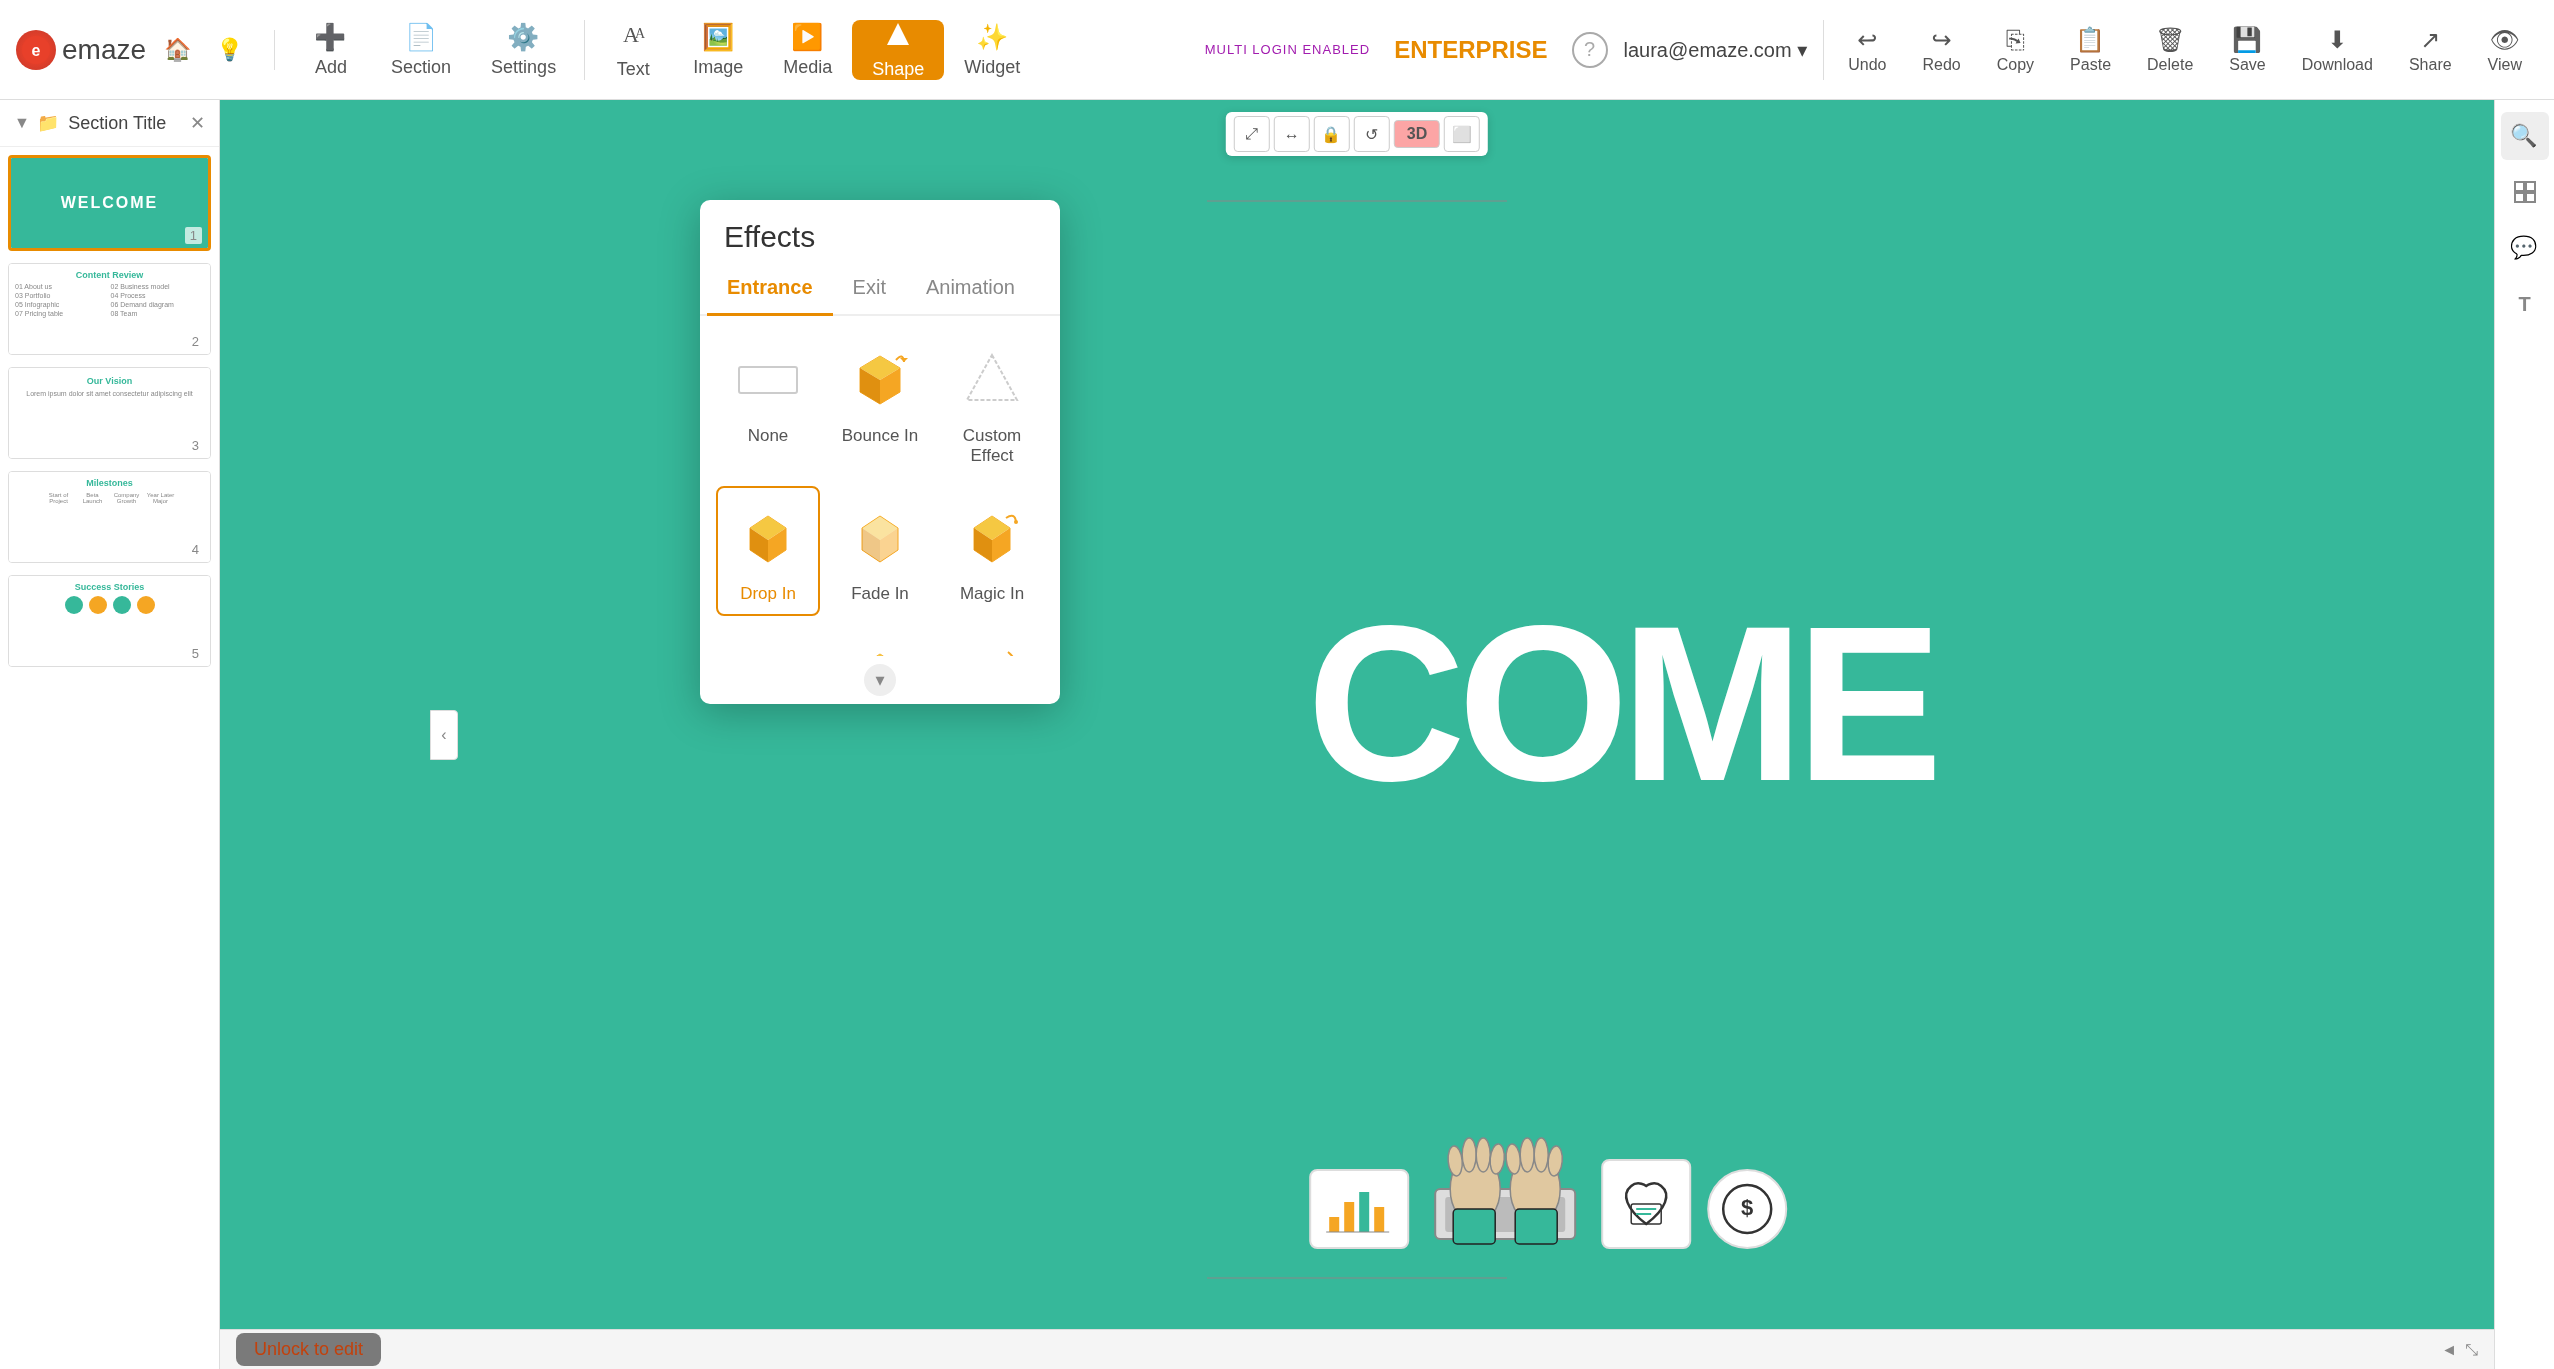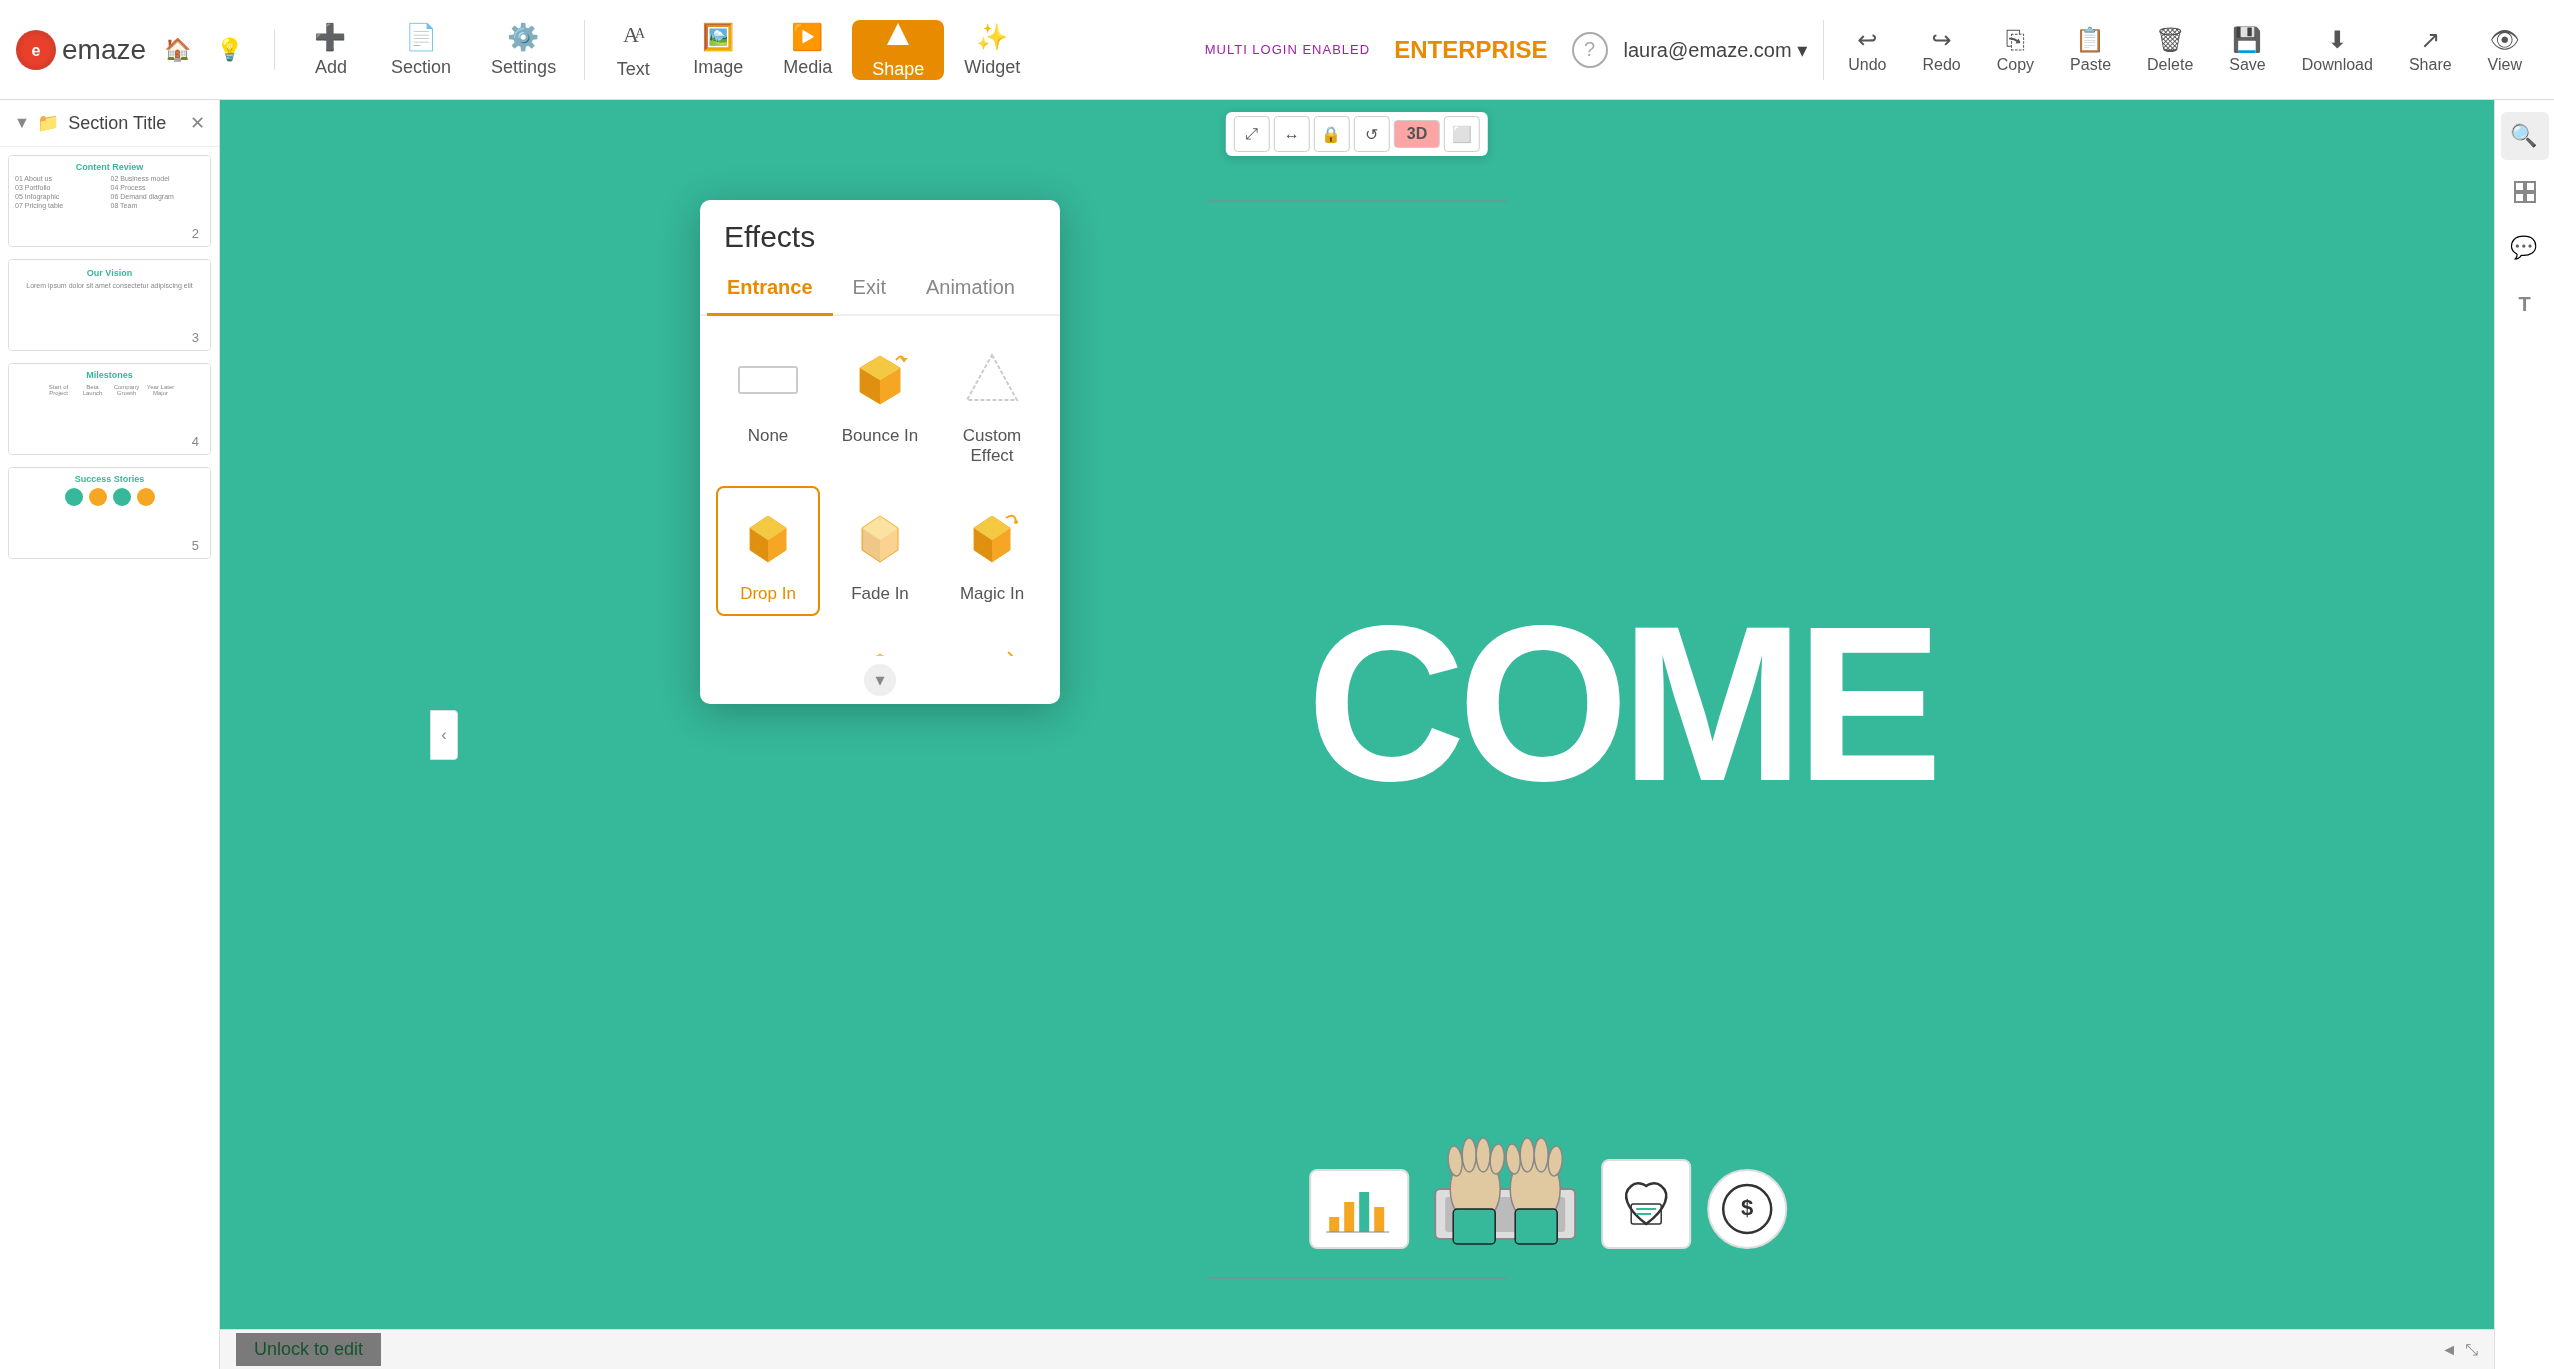--- a/index.html
+++ b/index.html
@@ -124,22 +124,22 @@
 
     .slide-canvas {
       flex: 1; background: #36b89a; position: relative; margin: 0; overflow: hidden;
     }
 
     .slide-bottom-bar {
       height: 40px; background: #f5f5f5; border-top: 1px solid #ddd;
       display: flex; align-items: center; padding: 0 16px; justify-content: space-between;
     }
     .unlock-btn {
-      background: rgba(0,0,0,0.5); color: #14532d; border: none; padding: 6px 18px;
-      border-radius: 0; font-size: 18px; cursor: pointer;
+      background: rgba(0,0,0,0.5); color: #c2410c; border: none; padding: 6px 18px;
+      border-radius: 8px; font-size: 18px; cursor: pointer;
     }
 
     
     .collapse-btn {
       position: absolute; left: 210px; top: 50%; transform: translateY(-50%);
       z-index: 10; background: white; border: 1px solid #ddd; border-radius: 0 4px 4px 0;
       width: 28px; height: 50px; display: flex; align-items: center; justify-content: center;
       cursor: pointer; font-size: 16px; color: #888;
     }
 
@@ -341,20 +341,26 @@
   <div class="left-sidebar">
     <div class="sidebar-header">
       <button class="sidebar-collapse-btn">▼</button>
       <span class="sidebar-folder-icon">📁</span>
       <span class="sidebar-title">Section Title</span>
       <button class="sidebar-close-btn">✕</button>
     </div>
 
     <div class="slide-list">
 
+      <div class="slide-item active">
+        <div class="slide-thumb slide-thumb-1" style="background:#36b89a; height:90px; display:flex; align-items:center; justify-content:center;">
+          <span style="color:white; font-weight:bold; font-size:16px; letter-spacing:2px;">WELCOME</span>
+        </div>
+        <div class="slide-num" style="position:absolute;bottom:4px;right:6px;color:#888;font-size:13px;background:rgba(255,255,255,0.7);padding:1px 5px;border-radius:2px;">1</div>
+      </div>
 
       <div class="slide-item" style="border:1px solid #ddd;">
         <div style="width:100%;height:90px;background:#fff;position:relative;padding:6px;">
           <div style="font-size:9px;color:#36b89a;font-weight:bold;text-align:center;margin-bottom:3px;">Content Review</div>
           <div style="display:grid;grid-template-columns:1fr 1fr;gap:2px;font-size:7px;color:#888;">
             <span>01 About us</span>
               <span>02 Business model</span>
             <span>03 Portfolio</span>
               <span>04 Process</span>
             <span>05 Infographic</span>

